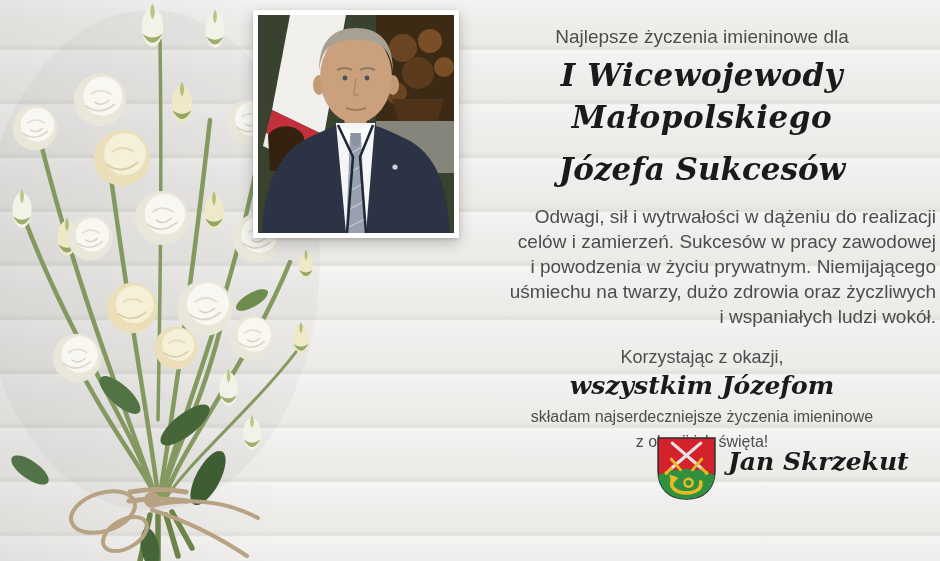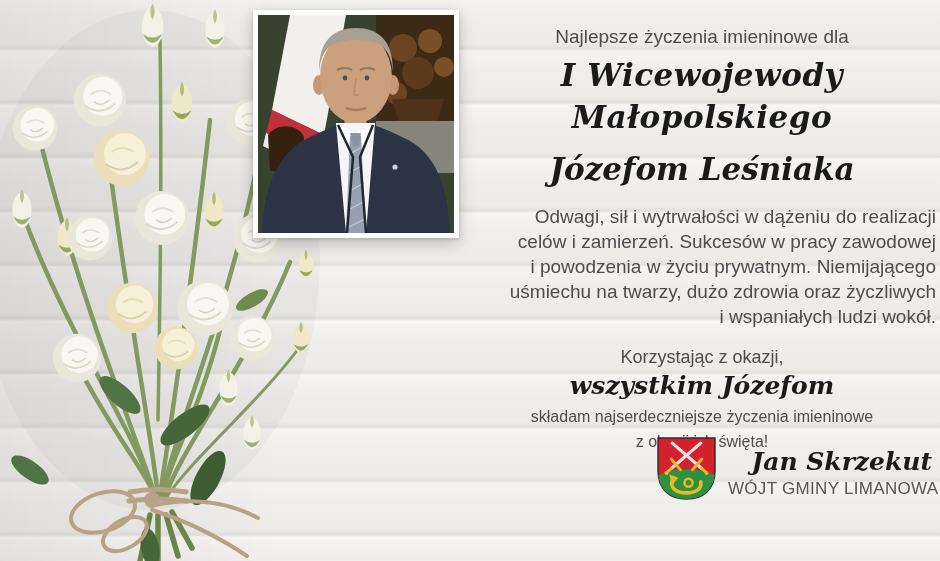--- a/index.html
+++ b/index.html
@@ -30,21 +30,21 @@
     font-style:italic;font-weight:700;color:#1a1a1a;
   }
   .intro{font-size:19px;line-height:26px;}
   .title{font-size:31px;line-height:42px;margin-top:4px;letter-spacing:.5px;}
   .name{font-size:31px;line-height:42px;margin-top:10px;}
   .para{font-size:19px;line-height:25px;margin-top:14px;white-space:pre-line;text-align:right;}
   .occasion{font-size:18px;line-height:24px;margin-top:16px;}
   .josephs{font-size:25px;line-height:33px;}
   .closing{font-size:16px;line-height:25px;margin-top:2px;white-space:pre-line;}
   .crest{position:absolute;left:655px;top:436px;}
-  .signature{position:absolute;left:728px;top:446px;width:204px;text-align:right;}
+  .signature{position:absolute;left:728px;top:446px;width:204px;text-align:left;}
   .sig-name{font-size:25px;line-height:32px;}
   .sig-title{font-size:17px;line-height:22px;color:#555;letter-spacing:.3px;white-space:nowrap;}
 </style>
 </head>
 <body>
 
 <div class="card">
 
   <svg class="bouquet" width="335" height="561" viewBox="0 0 335 561">
     <defs>
@@ -190,21 +190,21 @@
         <circle cx="109" cy="63" r="2.4" fill="#49535e"></circle>
         <path d="M98,63 L96,79 Q98,82 101,79" stroke="#b88a64" stroke-width="1.6" fill="none"></path>
         <path d="M88,93 Q98,97 108,93" stroke="#a67a55" stroke-width="2" fill="none"></path>
       </g>
     </svg>
   </div>
 
   <div class="text-col">
     <div class="intro">Najlepsze życzenia imieninowe dla</div>
     <div class="script title">I Wicewojewody Małopolskiego</div>
-    <div class="script name">Józefom Leśniaka</div>
+    <div class="script name">Józefa Sukcesów</div>
     <div class="para">Odwagi, sił i wytrwałości w dążeniu do realizacji
 celów i zamierzeń. Sukcesów w pracy zawodowej
 i powodzenia w życiu prywatnym. Niemijającego
 uśmiechu na twarzy, dużo zdrowia oraz życzliwych
 i wspaniałych ludzi wokół.</div>
     <div class="occasion">Korzystając z okazji,</div>
     <div class="script josephs">wszystkim Józefom</div>
     <div class="closing">składam najserdeczniejsze życzenia imieninowe
 z okazji ich święta!</div>
   </div>
@@ -230,16 +230,15 @@
     <g>
       <path d="M18,41 C13,50 20,56 31,56 C40,56 46,52 45,46" stroke="#e8b923" stroke-width="3.5" fill="none" stroke-linecap="round"></path>
       <polygon points="14,38 23,41 17,48" fill="#e8b923"></polygon>
       <circle cx="33" cy="46" r="4" stroke="#e8b923" stroke-width="2.5" fill="none"></circle>
       <circle cx="45" cy="45" r="1.8" fill="#e8b923"></circle>
     </g>
   </svg>
 
   <div class="signature">
     <div class="script sig-name">Jan Skrzekut</div>
-    <div class="sig-title">WÓJT GMINY LIMANOWA</div>
   </div>
 
 </div>
 
 </body></html>

